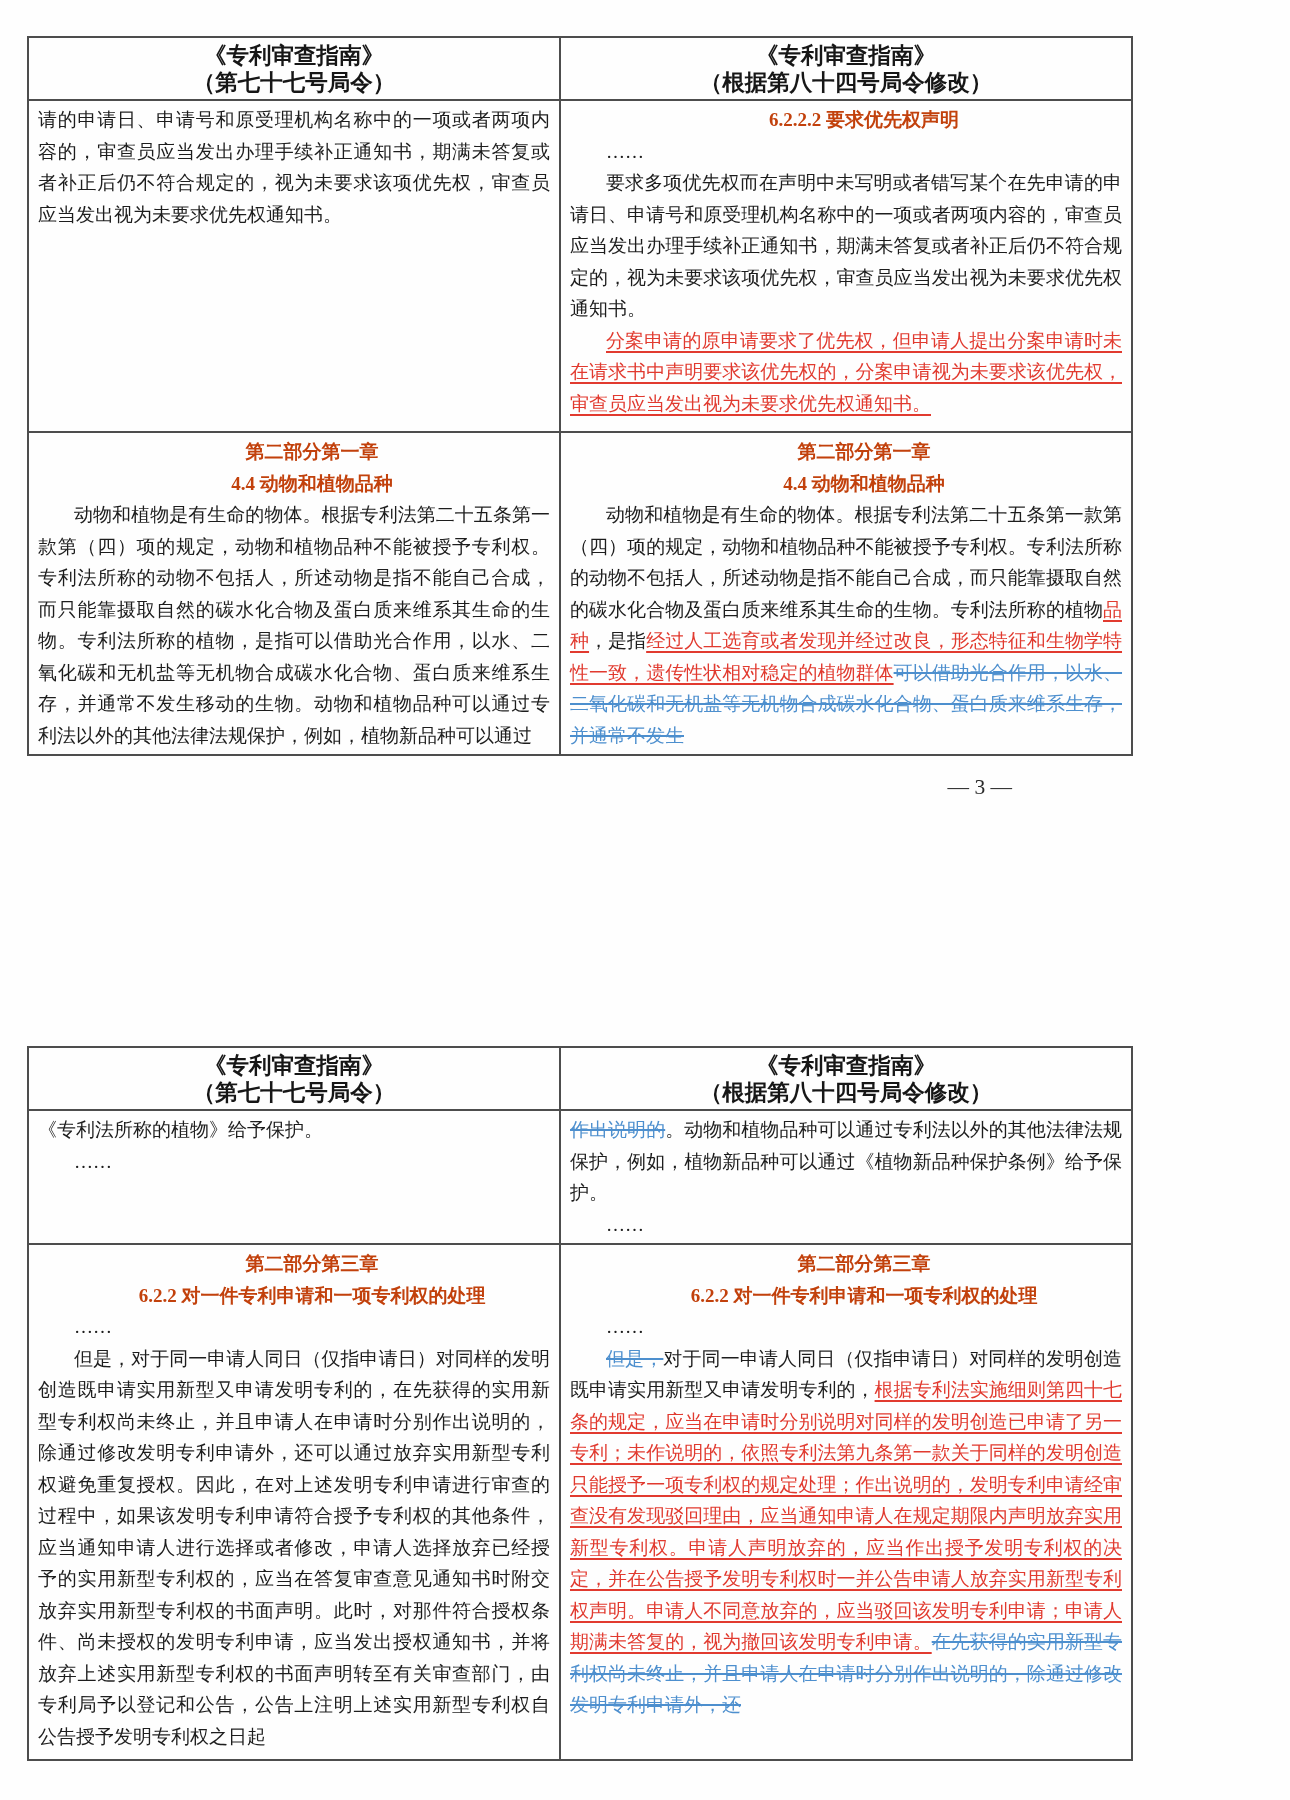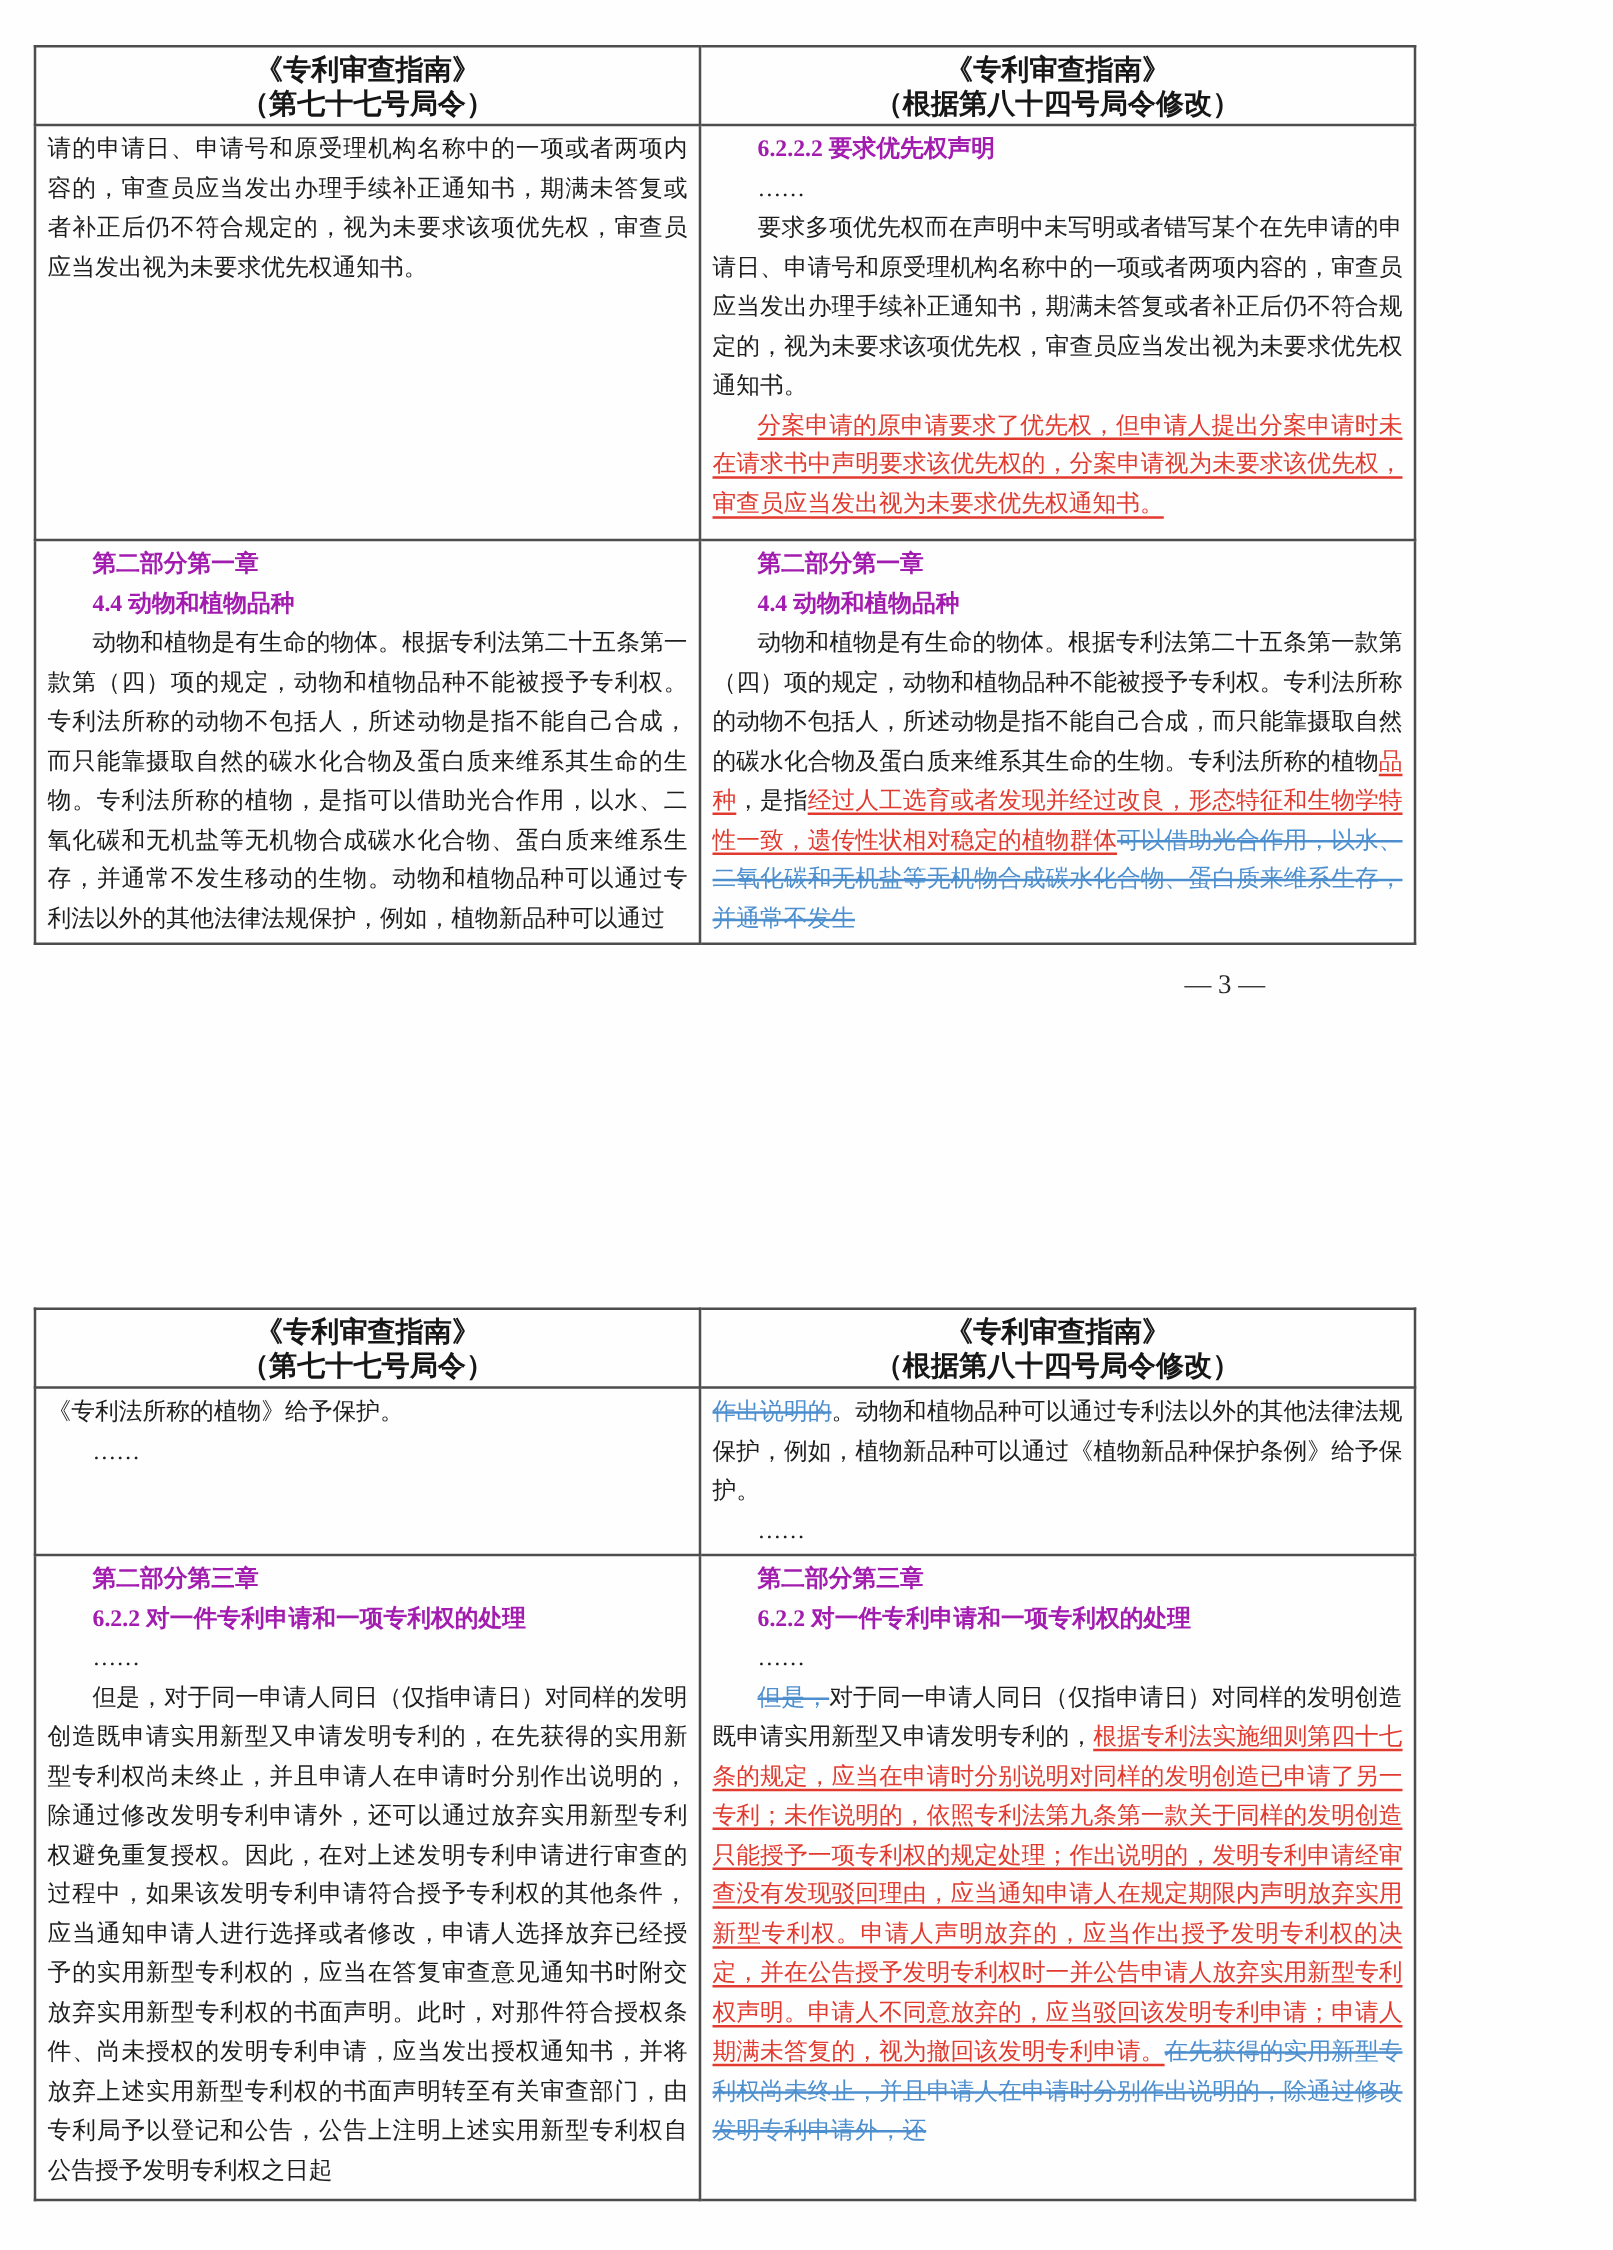--- a/index.html
+++ b/index.html
@@ -11,21 +11,21 @@
   .sheet{position:relative;width:1290px;height:1800px;background:#fefefe;padding-top:36px;box-sizing:border-box;overflow:hidden;}
   .block{margin-left:27px;width:1100px;}
   table.cmp{border-collapse:collapse;width:1100px;table-layout:fixed;}
   .cmp th,.cmp td{border:2px solid #4d4d4d;vertical-align:top;}
   .cmp th{font-weight:bold;font-size:22.5px;line-height:27px;text-align:center;padding:4px 0 3px 0;color:#161616;}
   .cmp th.col-left{width:530px;}
   .cmp th.col-right{width:570px;}
   .cmp td{padding:3px 9px;}
   .cmp td p{margin:0;font-size:19px;line-height:31.5px;text-align:justify;text-justify:inter-ideograph;word-break:break-all;}
   .cmp td p.indent{text-indent:36px;}
-  .cmp td p.heading{font-weight:bold;text-align:left;text-indent:36px;color:#a21caf;}
+  .cmp td p.heading{font-weight:bold;text-align:center;text-indent:36px;color:#c2410c;}
   #t0 tr.r0{height:332px;}
   #t0 tr.r1{height:322px;padding-left:20px;}
   #t1 tr.r0{height:130px;}
   #t1 tr.r1{height:516px;}
   .ins{color:var(--ins,#e13a2f);text-decoration:underline;text-decoration-thickness:1.5px;text-underline-offset:4px;}
   .del{color:var(--del,#4d8fce);text-decoration:line-through;text-decoration-thickness:1.5px;}
   .pagenum{font-size:21.5px;color:#2a2a2a;line-height:26px;}
   .pagenum.pright{margin-top:18px;text-align:right;padding-right:115px;}
   .block.second{margin-top:246px;}
 </style>

